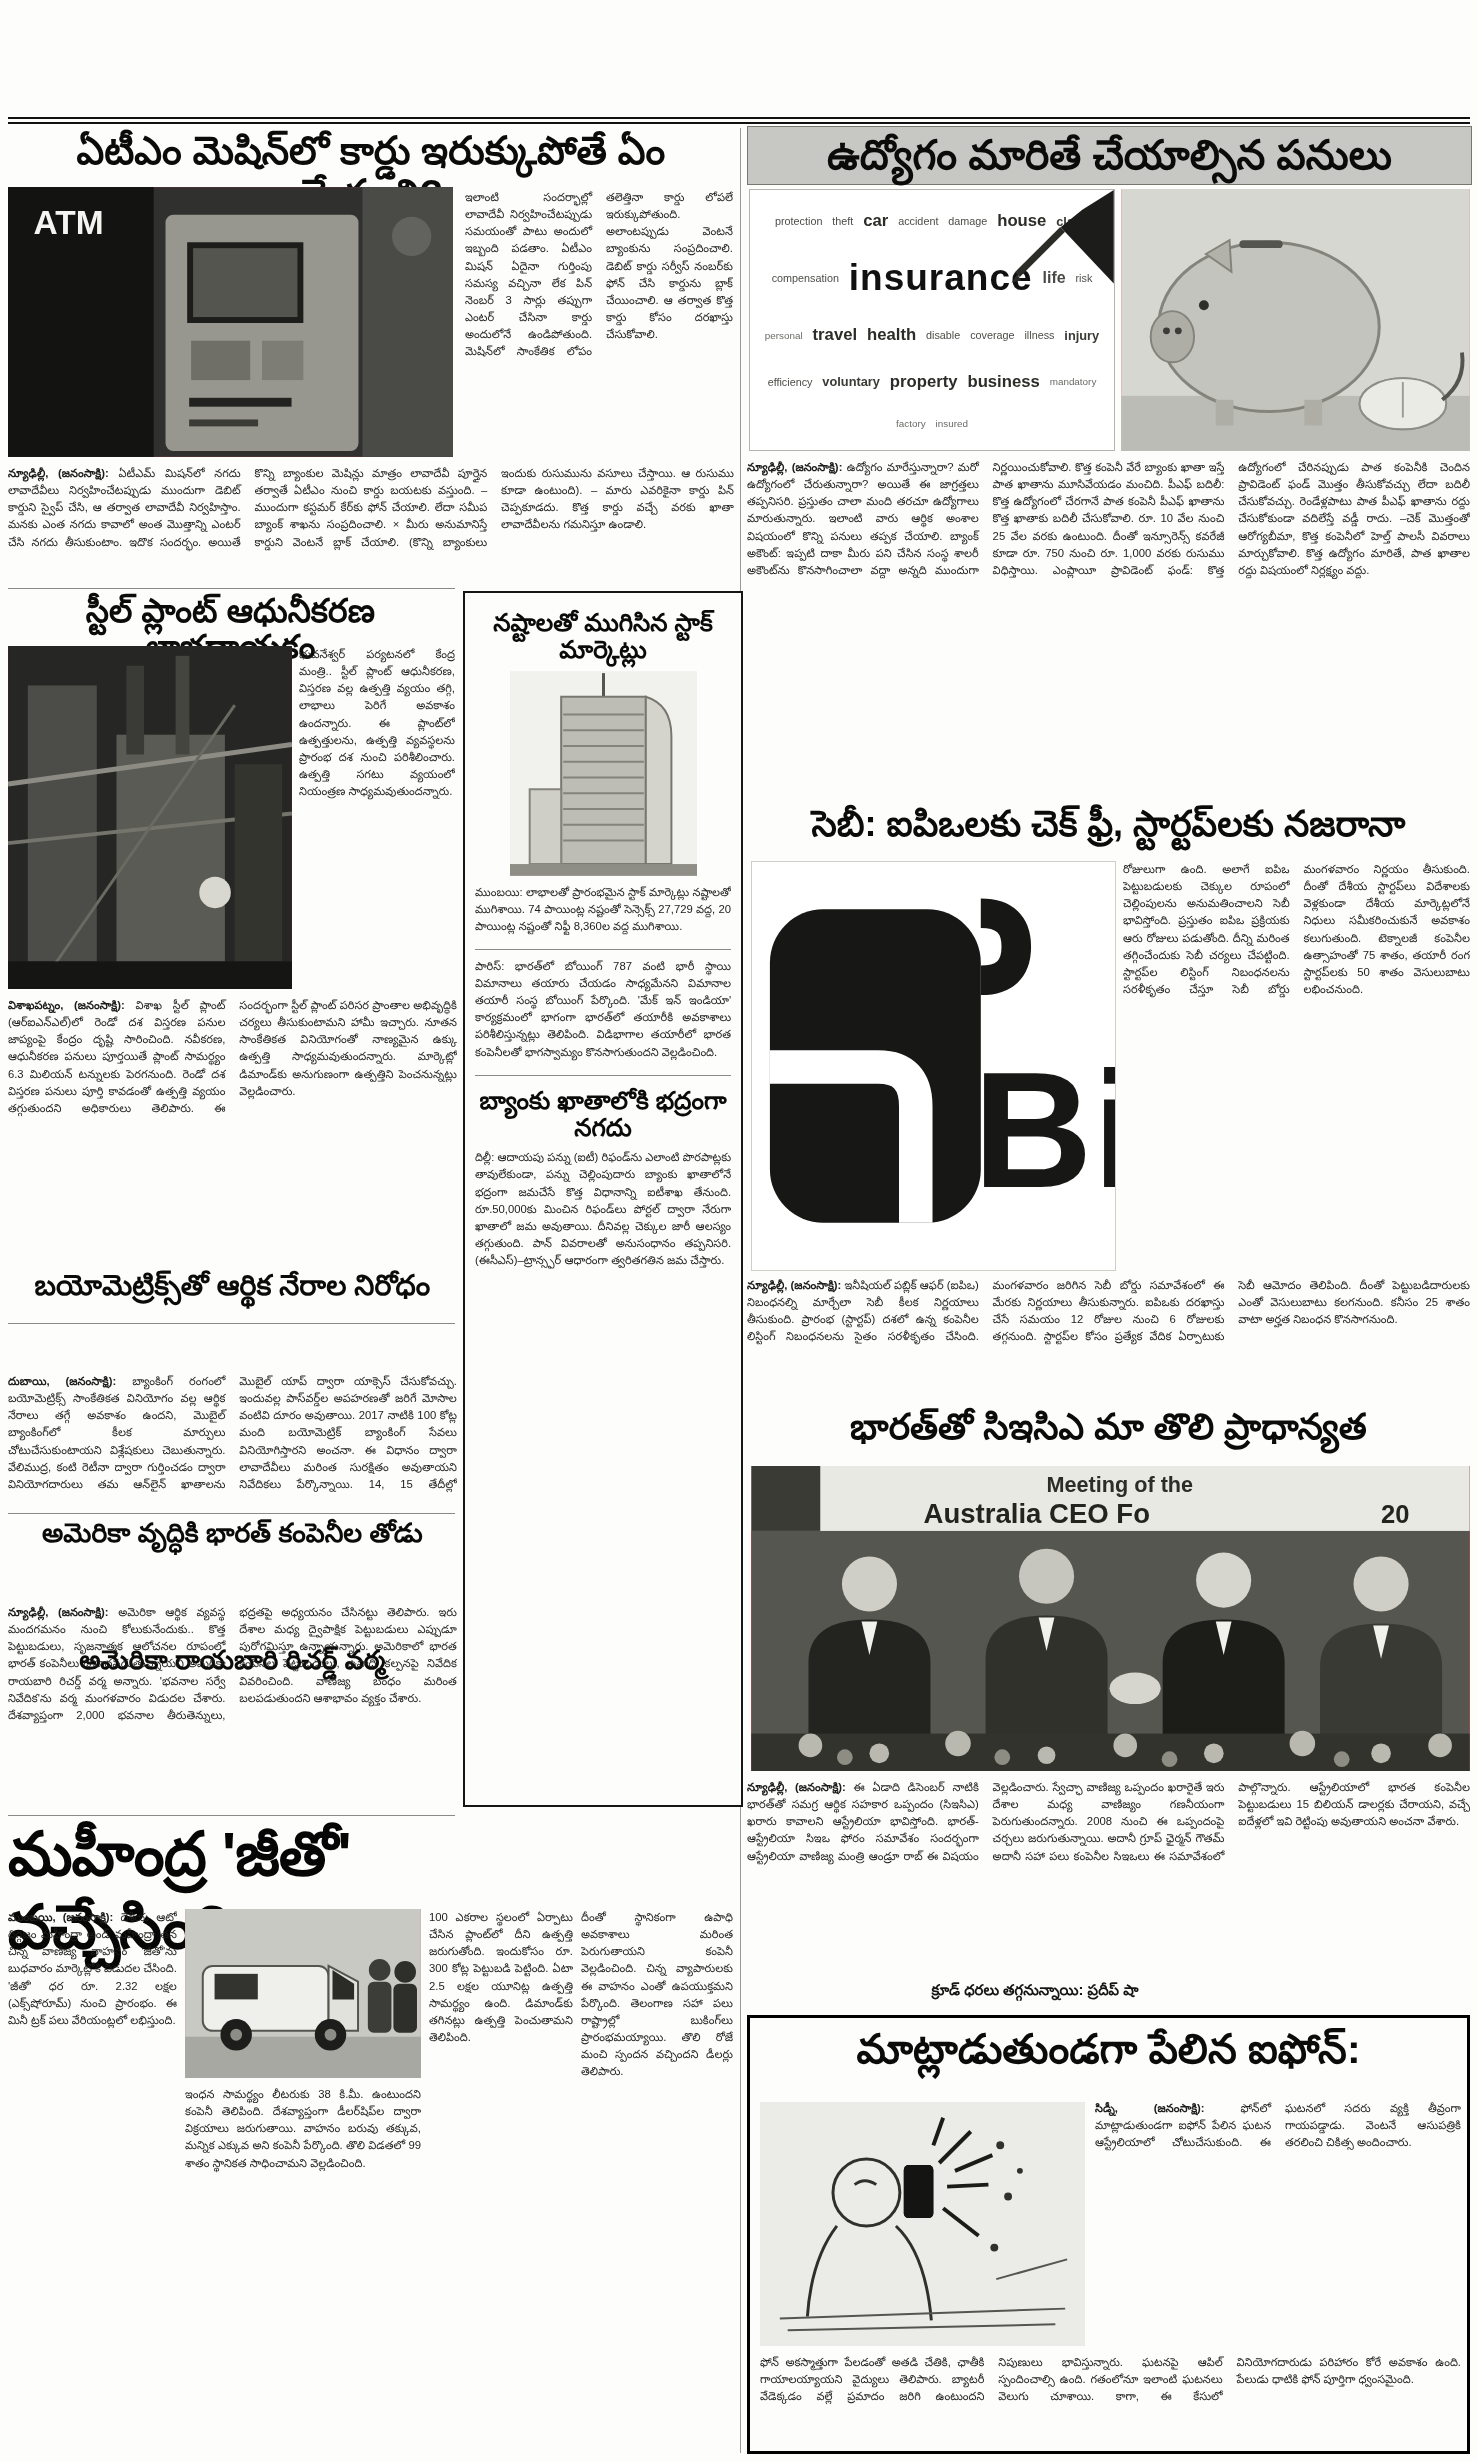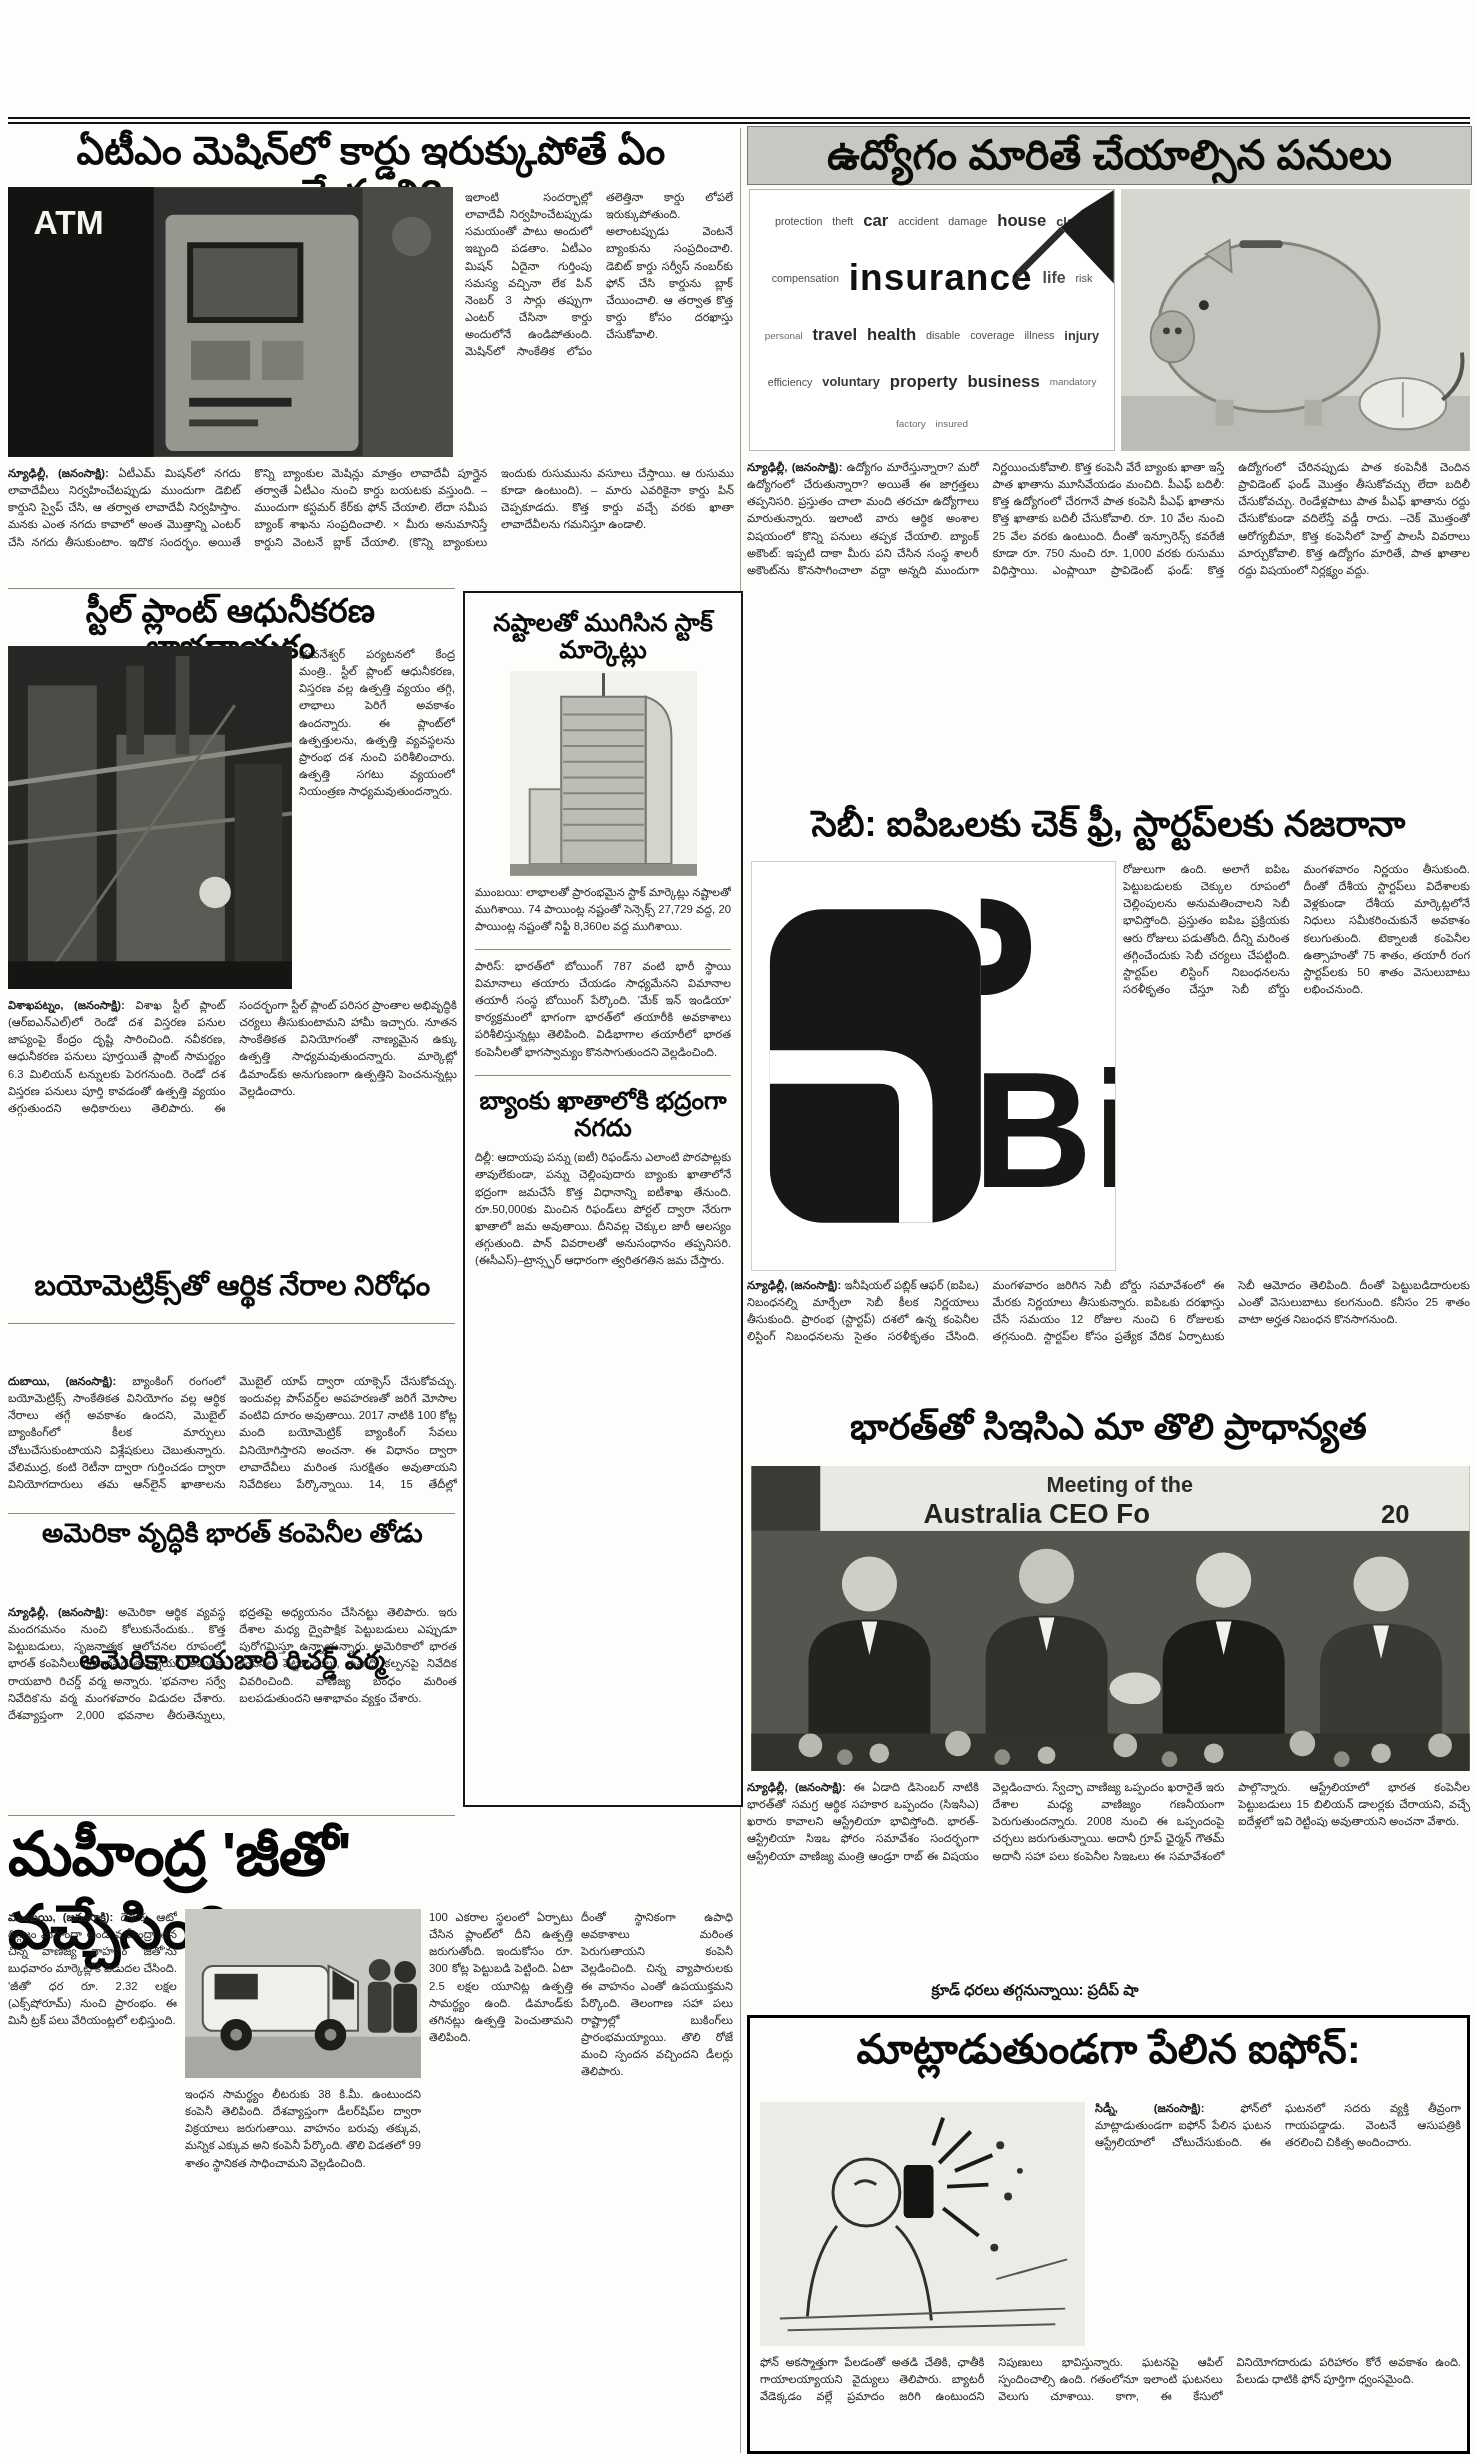--- a/index.html
+++ b/index.html
@@ -28,21 +28,21 @@
   .c3{column-count:3;column-gap:13.8px;}
   .byline{font-weight:bold;}
   
   .midbox{left:463px;top:591px;width:280px;height:1216px;border:2px solid #161614;
           background:#fdfdfb;padding:9.9px 9.9px;box-sizing:border-box;overflow:hidden;}
   .midbox .hl{font-size:24.6px;margin:5.9px 0 7.9px 0;}
   .midbox .bt{height:auto;}
   .iphbox{left:747px;top:2015px;width:723px;height:439px;border:3px solid #000;box-sizing:border-box;}
   .grayband{background:#c7c7c4;border:1px solid #77776f;display:flex;align-items:center;justify-content:center;}
   
-  .photo{background:#bef264;overflow:hidden;}
+  .photo{background:#ef4444;overflow:hidden;}
   .wcloud{background:#ffffff;border:1px solid #b5b5b0;padding:9.9px 7.9px;box-sizing:border-box;
           display:flex;flex-wrap:wrap;align-items:center;justify-content:center;
           gap:3.9px 9.9px;font-family:"Liberation Sans",sans-serif;position:relative;}
   .wz-xs{font-size:9.9px;color:#6a6a66;}
   .wz-s{font-size:10.8px;color:#4c4c48;}
   .wz-m{font-size:12.8px;font-weight:bold;color:#3a3a36;}
   .wz-l{font-size:16.7px;font-weight:bold;color:#2c2c28;}
   .wz-xl{font-size:16px;font-weight:bold;color:#4a4a46;}
   .wz-xxl{font-size:37px;font-weight:900;color:#111;letter-spacing:1px;}
   .hand{position:absolute;right:0;top:0;}

